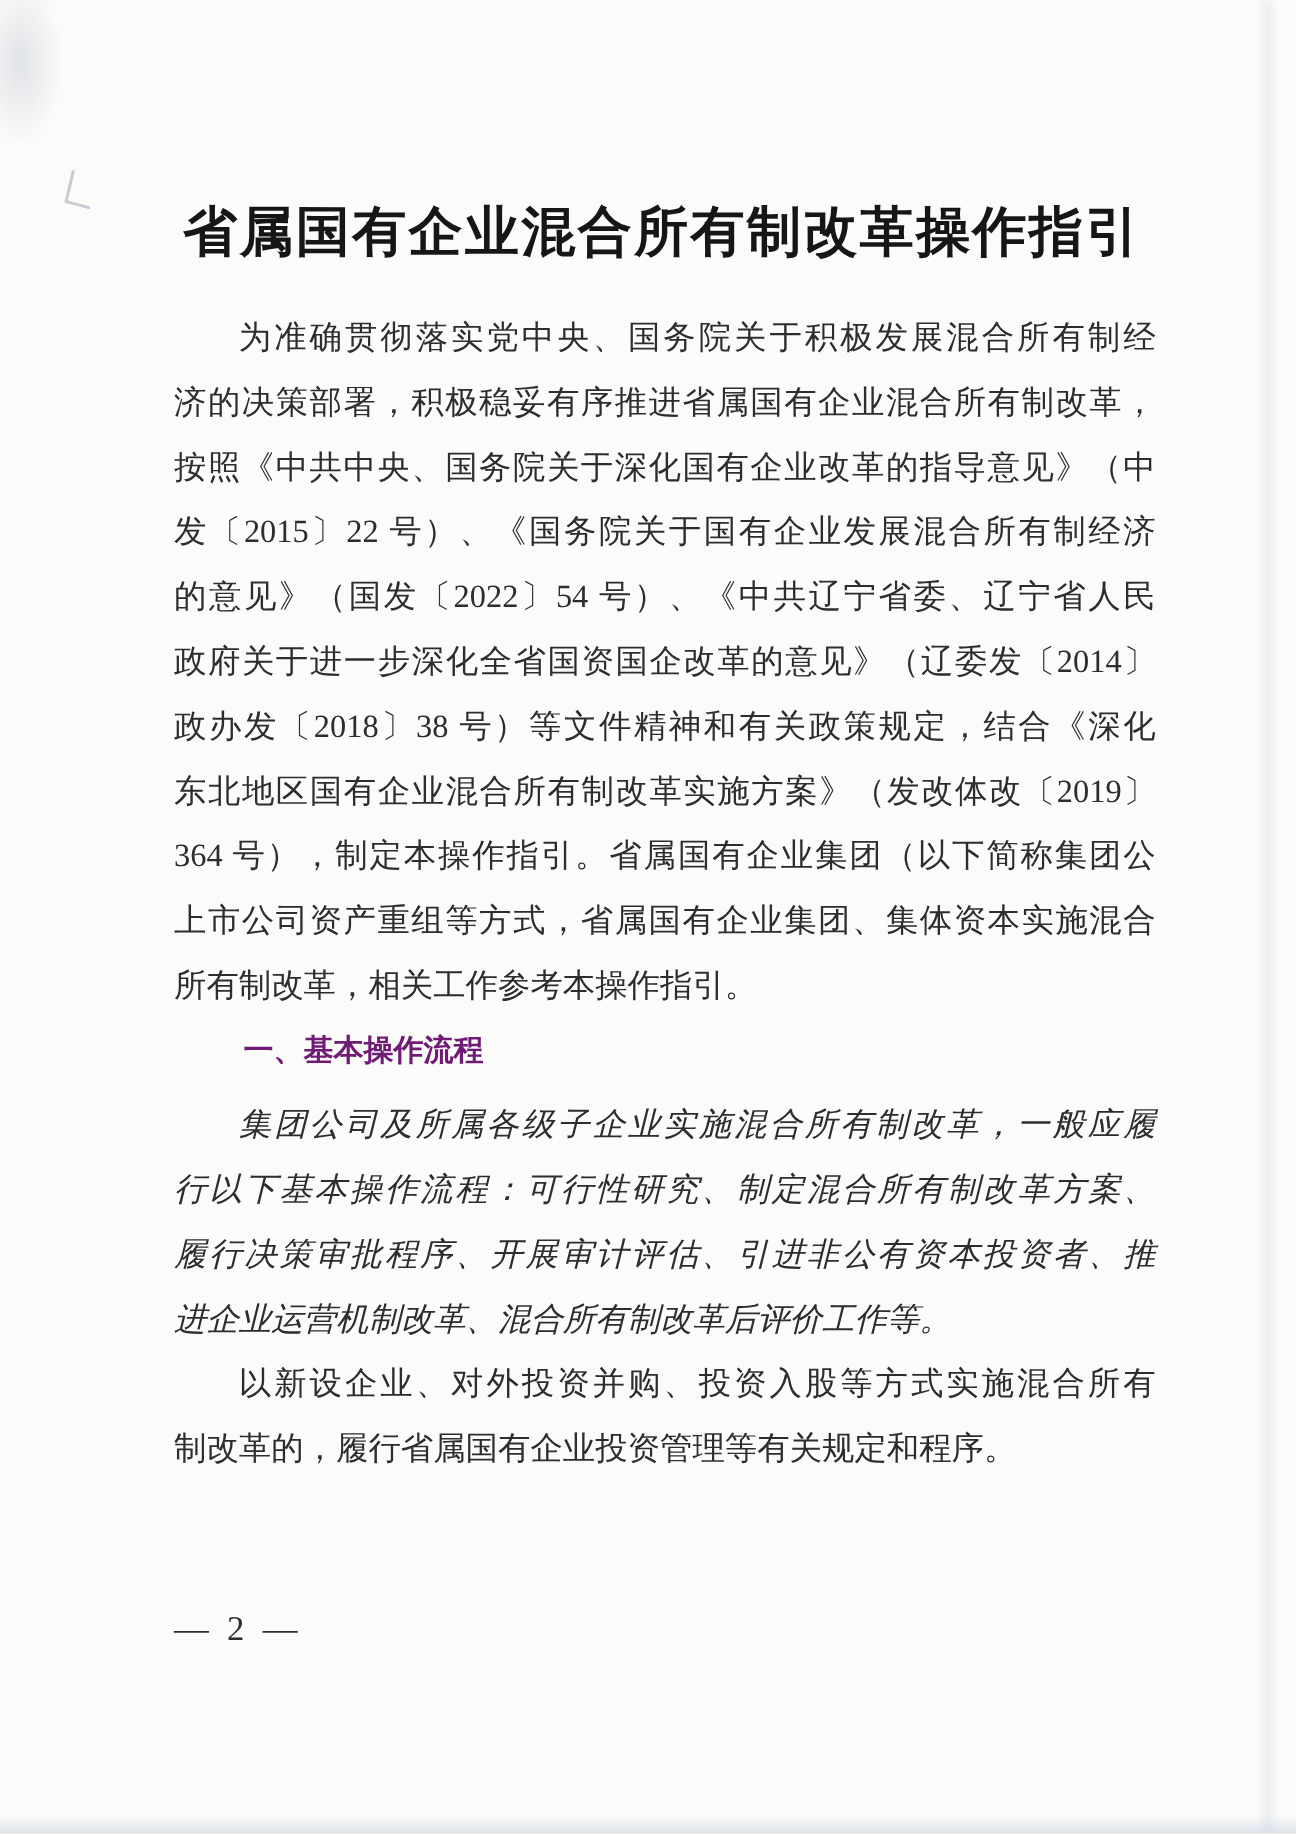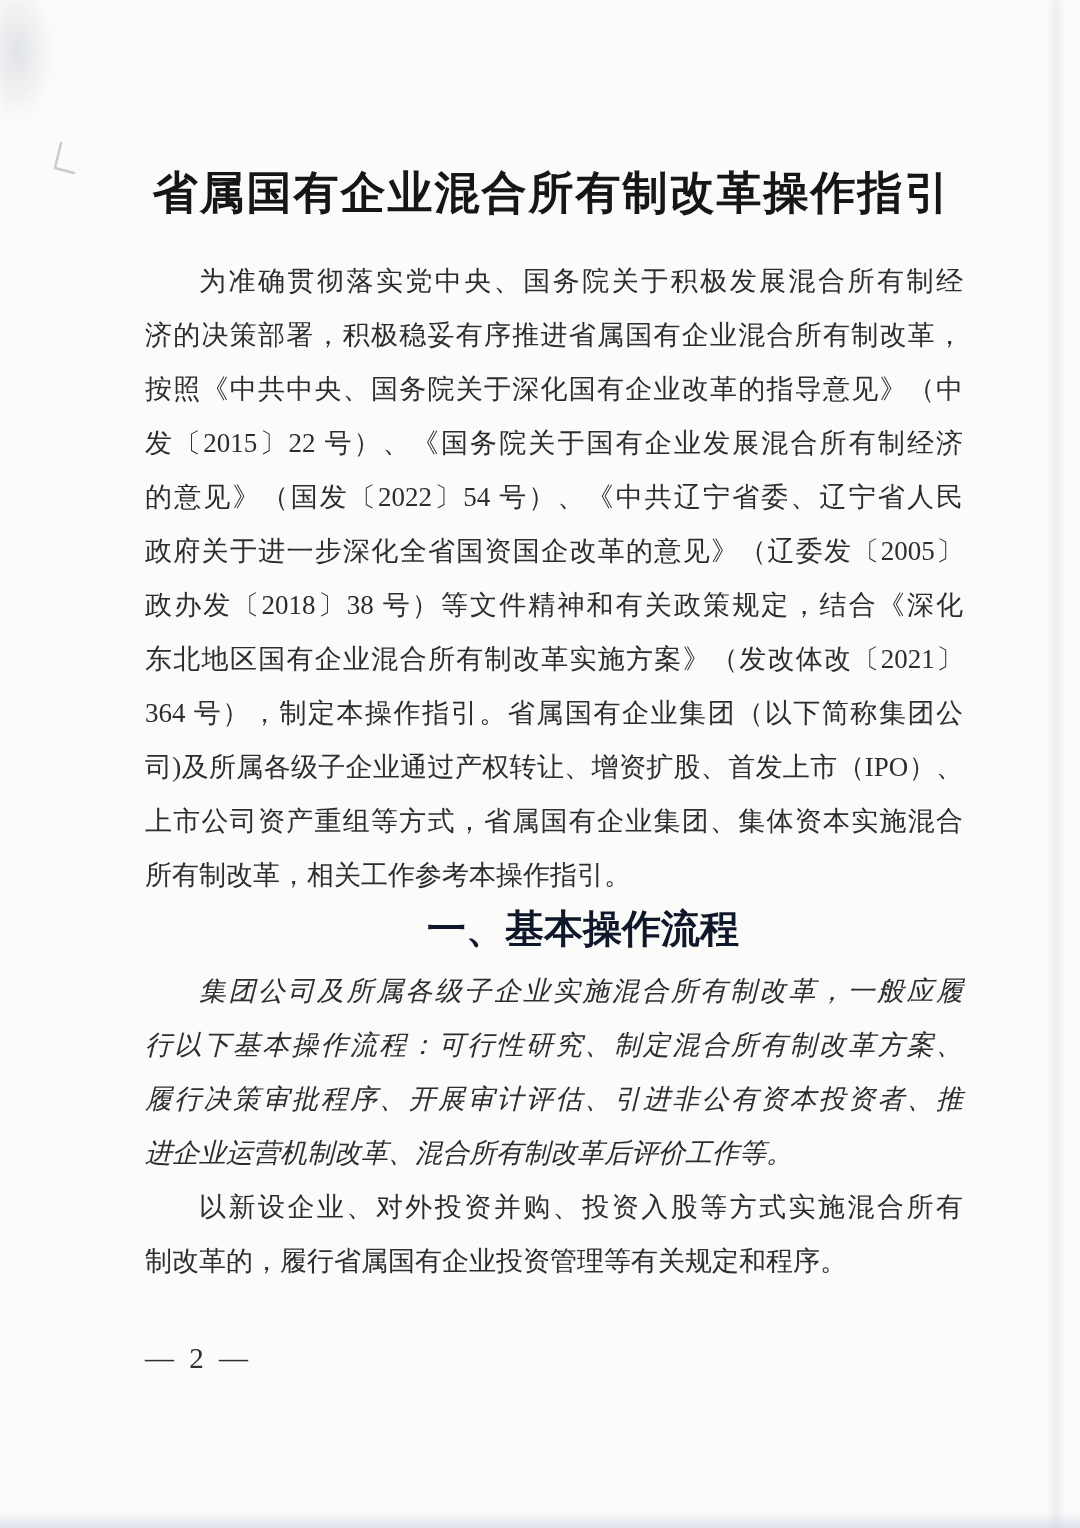--- a/index.html
+++ b/index.html
@@ -83,25 +83,24 @@
   .line.last {
     text-align: left;
     text-align-last: left;
   }
   .heading {
     height: 54px;
     line-height: 54px;
     margin: 0;
     text-indent: 58px;
     font-family: "Liberation Sans", "DejaVu Sans", sans-serif;
-    font-size: 39px;
+    font-size: 25px;
     font-weight: 700;
-    color: #0f172a;
+    color: #701a75;
     white-space: nowrap;
-    text-align: center;
   }
   .para-after-heading {
     margin-top: 8px;
     font-style: italic;
   }
   .page-number {
     position: absolute;
     left: 145px;
     top: 1340px;
     font-size: 29px;
@@ -124,25 +123,24 @@
   <h1 class="title">省属国有企业混合所有制改革操作指引</h1>
 
   <div class="content">
 
     <div class="para">
         <div class="line indent">为准确贯彻落实党中央、国务院关于积极发展混合所有制经</div>
         <div class="line">济的决策部署，积极稳妥有序推进省属国有企业混合所有制改革，</div>
         <div class="line">按照《中共中央、国务院关于深化国有企业改革的指导意见》（中</div>
         <div class="line">发〔2015〕22 号）、《国务院关于国有企业发展混合所有制经济</div>
         <div class="line">的意见》（国发〔2022〕54 号）、《中共辽宁省委、辽宁省人民</div>
-        <div class="line">政府关于进一步深化全省国资国企改革的意见》（辽委发〔2005〕</div>
+        <div class="line">政府关于进一步深化全省国资国企改革的意见》（辽委发〔2014〕</div>
         <div class="line">政办发〔2018〕38 号）等文件精神和有关政策规定，结合《深化</div>
-        <div class="line">东北地区国有企业混合所有制改革实施方案》（发改体改〔2021〕</div>
+        <div class="line">东北地区国有企业混合所有制改革实施方案》（发改体改〔2019〕</div>
         <div class="line">364 号），制定本操作指引。省属国有企业集团（以下简称集团公</div>
-        <div class="line">司)及所属各级子企业通过产权转让、增资扩股、首发上市（IPO）、</div>
         <div class="line">上市公司资产重组等方式，省属国有企业集团、集体资本实施混合</div>
         <div class="line last">所有制改革，相关工作参考本操作指引。</div>
       </div>
 
     <h2 class="heading">一、基本操作流程</h2>
 
     <div class="para para-after-heading">
         <div class="line indent">集团公司及所属各级子企业实施混合所有制改革，一般应履</div>
         <div class="line">行以下基本操作流程：可行性研究、制定混合所有制改革方案、</div>
         <div class="line">履行决策审批程序、开展审计评估、引进非公有资本投资者、推</div>

